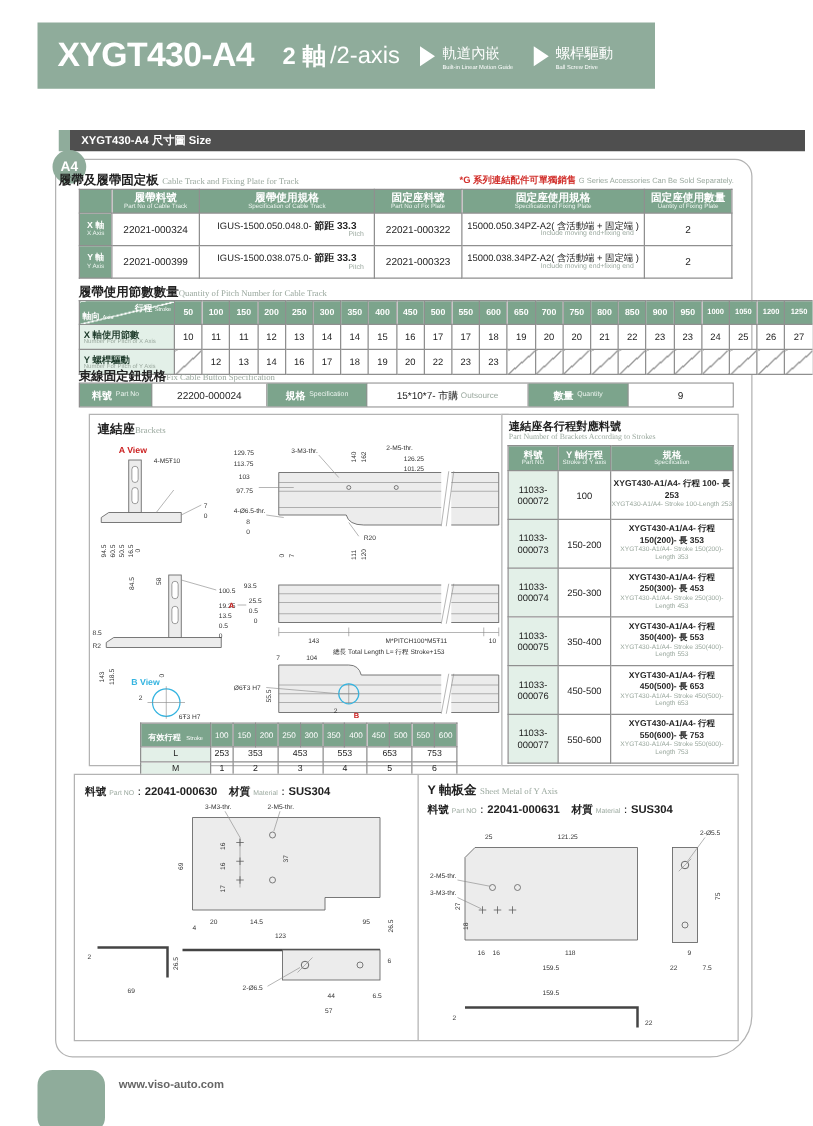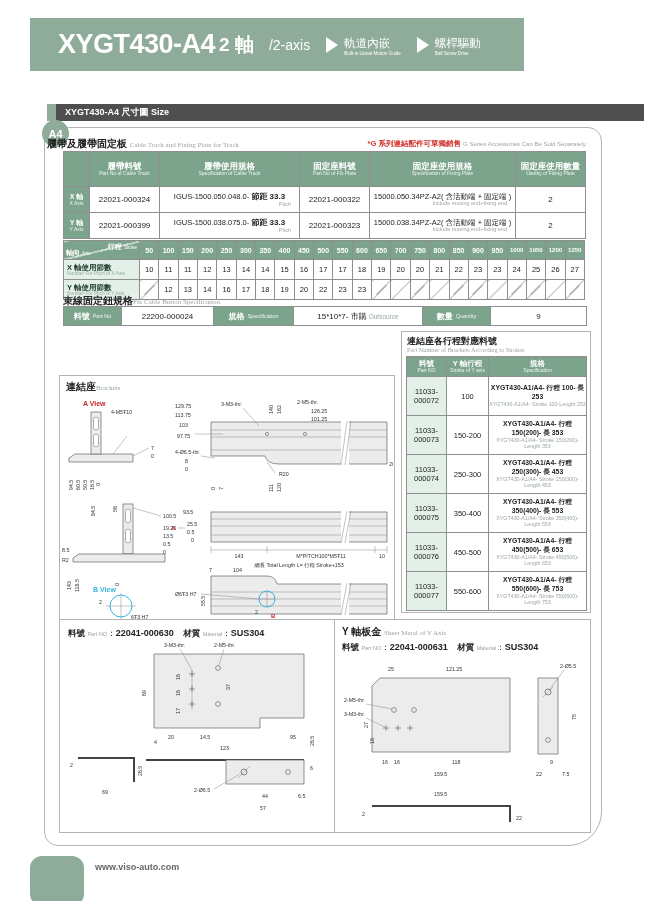--- a/index.html
+++ b/index.html
@@ -1,23 +1,23 @@
 <!DOCTYPE html>
 <html><head>
 <meta charset="utf-8">
 <style>
   html,body{margin:0;padding:0;}
   body{width:650px;height:901px;position:relative;background:#fff;overflow:hidden;
        font-family:"Liberation Sans",sans-serif;color:#222;}
   
   .banner{position:absolute;top:18px;left:30px;width:494px;height:53px;background:#8FAC9B;
-          color:#fff;display:flex;align-items:center;padding-left:28px;box-sizing:border-box;}
+          color:#fff;display:flex;align-items:center;padding-left:16px;box-sizing:border-box;}
   .model{font-size:27px;font-weight:bold;letter-spacing:-0.5px;}
-  .axis-zh{font-size:19px;font-weight:bold;margin-left:4px;white-space:nowrap;}
-  .axis-en{font-size:14px;margin-left:15px;white-space:nowrap;}
+  .axis-zh{font-size:19px;font-weight:bold;margin-left:23px;white-space:nowrap;}
+  .axis-en{font-size:19px;margin-left:3px;white-space:nowrap;}
   .feature{display:flex;align-items:center;margin-left:16px;}
   .tri{width:0;height:0;border-left:12px solid #fff;border-top:8px solid transparent;
        border-bottom:8px solid transparent;margin-right:6px;}
   .fzh{font-size:11.5px;font-weight:normal;line-height:1.15;white-space:nowrap;}
   .fen{font-size:4.6px;line-height:1.2;white-space:nowrap;}
   
   .section-bar{position:absolute;top:104px;left:47px;width:597px;height:17px;display:flex;}
   .chip{width:9px;background:#8FAC9B;}
   .bar{flex:1;background:#4F4F4F;color:#fff;font-size:9px;font-weight:bold;
        display:flex;align-items:center;padding-left:9px;}
@@ -127,21 +127,21 @@
   <table class="abs" style="top:23px;left:18px;width:522px;">
     <colgroup>
         <col style="width:26px">
         <col style="width:70px">
         <col style="width:140px">
         <col style="width:70px">
         <col style="width:146px">
         <col style="width:70px">
       </colgroup>
     <tbody>
-        <tr style="height:35px">
+        <tr style="height:19px">
       <td class="gh"></td>
       <td class="gh">
             <span class="zh">履帶料號</span>
             <span class="en">Part No of Cable Track</span>
           </td>
       <td class="gh">
             <span class="zh">履帶使用規格</span>
             <span class="en">Specification of Cable Track</span>
           </td>
       <td class="gh">
@@ -175,22 +175,25 @@
           </td>
       <td class="val">22021-000399</td>
       <td class="spec-cell"><span>IGUS-1500.038.075.0-</span> <b>節距 33.3</b><span class="en-r">Pitch</span></td>
       <td class="val">22021-000323</td>
       <td class="spec-cell"><span>15000.038.34PZ-A2( 含活動端 + 固定端 )</span><span class="en-r">Include moving end+fixing end</span></td>
       <td class="val">2</td>
     </tr>
   </tbody>
     </table>
 
-
-  <table class="pt abs" style="top:112px;left:18px;width:522px;padding-left:44px;">
+  <div class="abs sec-title" style="top:99px;left:18px;">
+    <span>履帶使用節數數量</span><span class="en">Quantity of Pitch Number for Cable Track</span>
+  </div>
+
+  <table class="pt abs" style="top:112px;left:18px;width:588px;padding-left:44px;">
     <colgroup>
         <col style="width:76px">
       <col>
         <col>
         <col>
         <col>
         <col>
         <col>
         <col>
         <col>
@@ -264,21 +267,21 @@
       <td class="pv">22</td>
       <td class="pv">23</td>
       <td class="pv">23</td>
       <td class="pv">24</td>
       <td class="pv">25</td>
       <td class="pv">26</td>
       <td class="pv">27</td>
     </tr>
     <tr style="height:20px">
       <td class="rowlab">
-            <span class="zh">Y 軸使用節數</span>
+            <span class="zh">Y 螺桿驅動</span>
             <span class="en">Number For Pitch of Y Axis</span>
           </td>
       <td class="nd"></td>
       <td class="pv">12</td>
       <td class="pv">13</td>
       <td class="pv">14</td>
       <td class="pv">16</td>
       <td class="pv">17</td>
       <td class="pv">18</td>
       <td class="pv">19</td>
@@ -311,28 +314,28 @@
       </div>
     <div class="fval" style="width:92px">22200-000024</div>
     <div class="glab" style="width:80px">
         <span>規格</span>
         <i>Specification</i>
       </div>
     <div class="fval" style="width:129px">
         <span>15*10*7- 市購</span>
         <i>Outsource</i>
       </div>
-    <div class="glab" style="width:68px">
+    <div class="glab" style="width:80px">
         <span>數量</span>
         <i>Quantity</i>
       </div>
     <div class="fval" style="flex:1;border-right:none">9</div>
   </div>
 
-  <div class="sub-box abs" style="top:203px;left:14px;width:336px;height:282px;margin-top:44px;">
+  <div class="sub-box abs" style="top:203px;left:26px;width:336px;height:282px;">
     <div class="sec-title" style="position:absolute;top:4px;left:6px;">
       <span>連結座</span><span class="en">Brackets</span>
     </div>
     <svg width="332" height="228" viewBox="0 0 332 228" style="position:absolute;top:16px;left:1px;">
 
       <text class="red" x="22" y="14">A View</text>
 
       <g transform="translate(8,20)">
         <polygon class="shape" points="0,46 6,42 64,42 64,50 0,50"></polygon>
         <rect class="shape" x="22" y="0" width="10" height="42"></rect>

